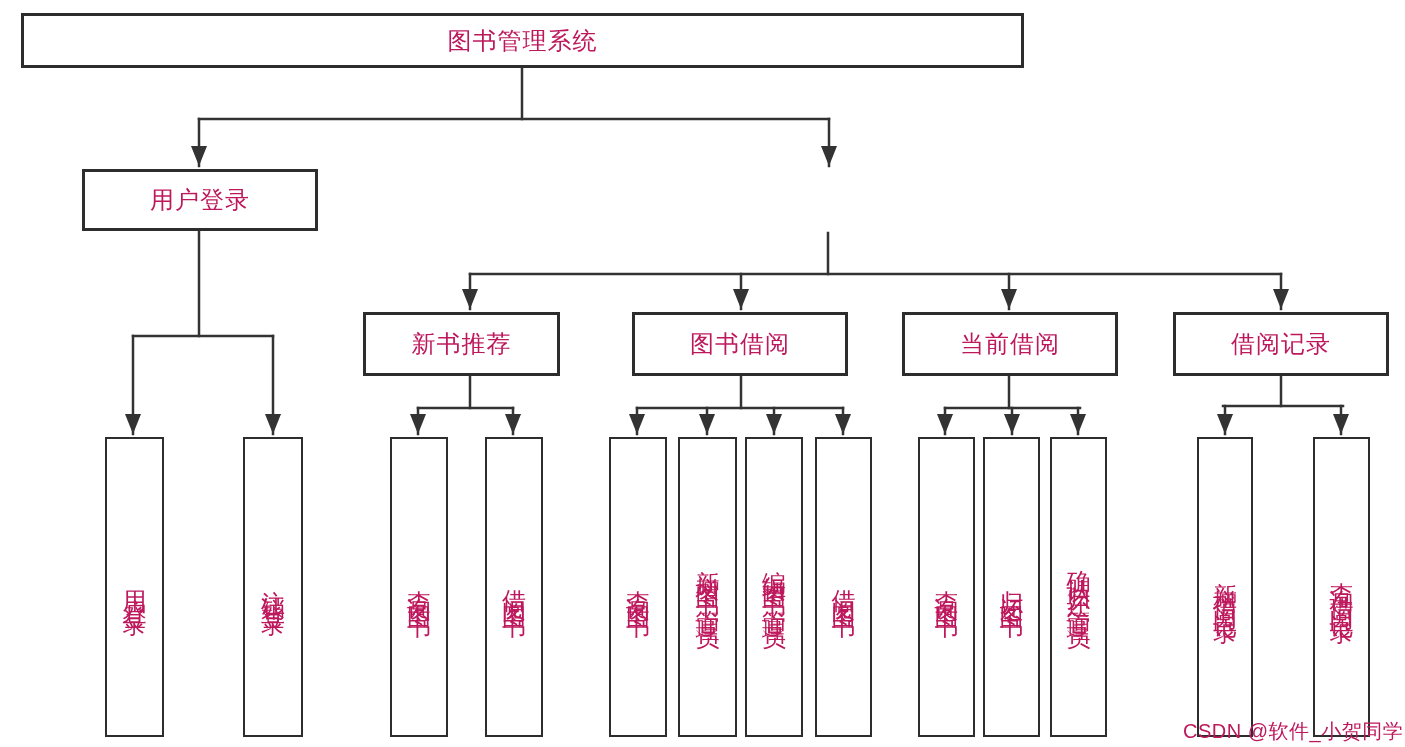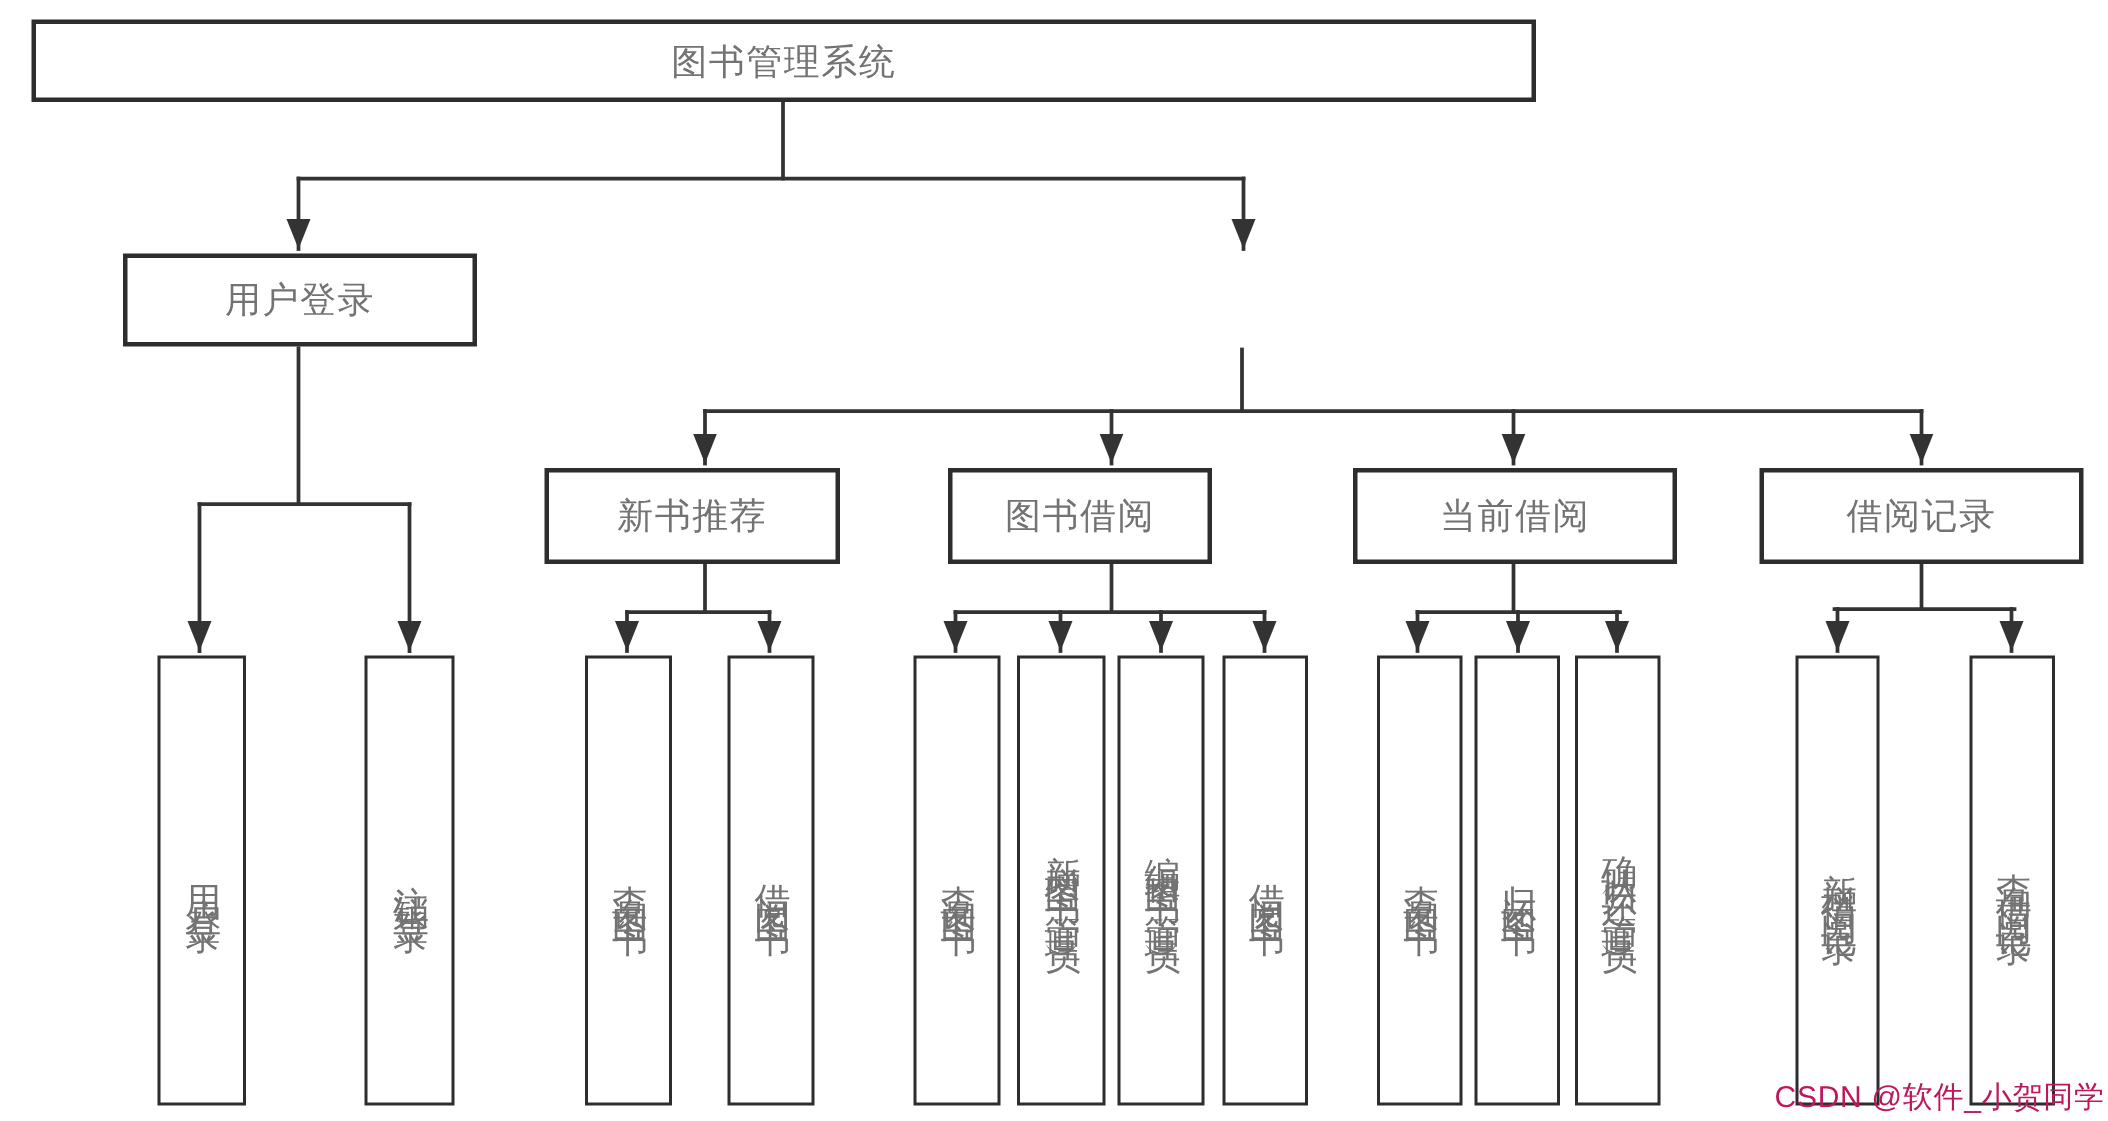--- a/index.html
+++ b/index.html
@@ -12,21 +12,21 @@
   }
   #wires{position:absolute;left:0;top:0;pointer-events:none;}
   .box{
     position:absolute;
     box-sizing:border-box;
     border:3px solid #2d2d2d;
     background:#ffffff;
     display:flex;
     align-items:center;
     justify-content:center;
-    color:#737373;
+    color:#be185d;
     font-size:24px;
     letter-spacing:1px;
     white-space:nowrap;
   }
   .leaf{
     border-width:2px;
     top:437px;
     height:300px;
   }
   .leaf .vt{
@@ -37,21 +37,21 @@
     line-height:1;
     white-space:nowrap;
   }
   
   #n-root{left:21px;top:13px;width:1003px;height:55px;}
   
   #n-user-login{left:82px;top:169px;width:236px;height:62px;}
   #n-book-mgmt{left:712px;top:169px;width:235px;height:63px;}
   
   #n-new-book{left:363px;top:312px;width:197px;height:64px;}
-  #n-book-borrow{left:632px;top:312px;width:176px;height:64px;}
+  #n-book-borrow{left:632px;top:312px;width:216px;height:64px;}
   #n-current-borrow{left:902px;top:312px;width:216px;height:64px;}
   #n-borrow-records{left:1173px;top:312px;width:216px;height:64px;}
   
   #l-user-login{left:105px;width:59px;}
   #l-logout{left:243px;width:60px;}
   #l-nb-query{left:390px;width:58px;}
   #l-nb-borrow{left:485px;width:58px;}
   #l-bb-query{left:609px;width:58px;}
   #l-bb-add{left:678px;width:59px;}
   #l-bb-edit{left:745px;width:58px;}

